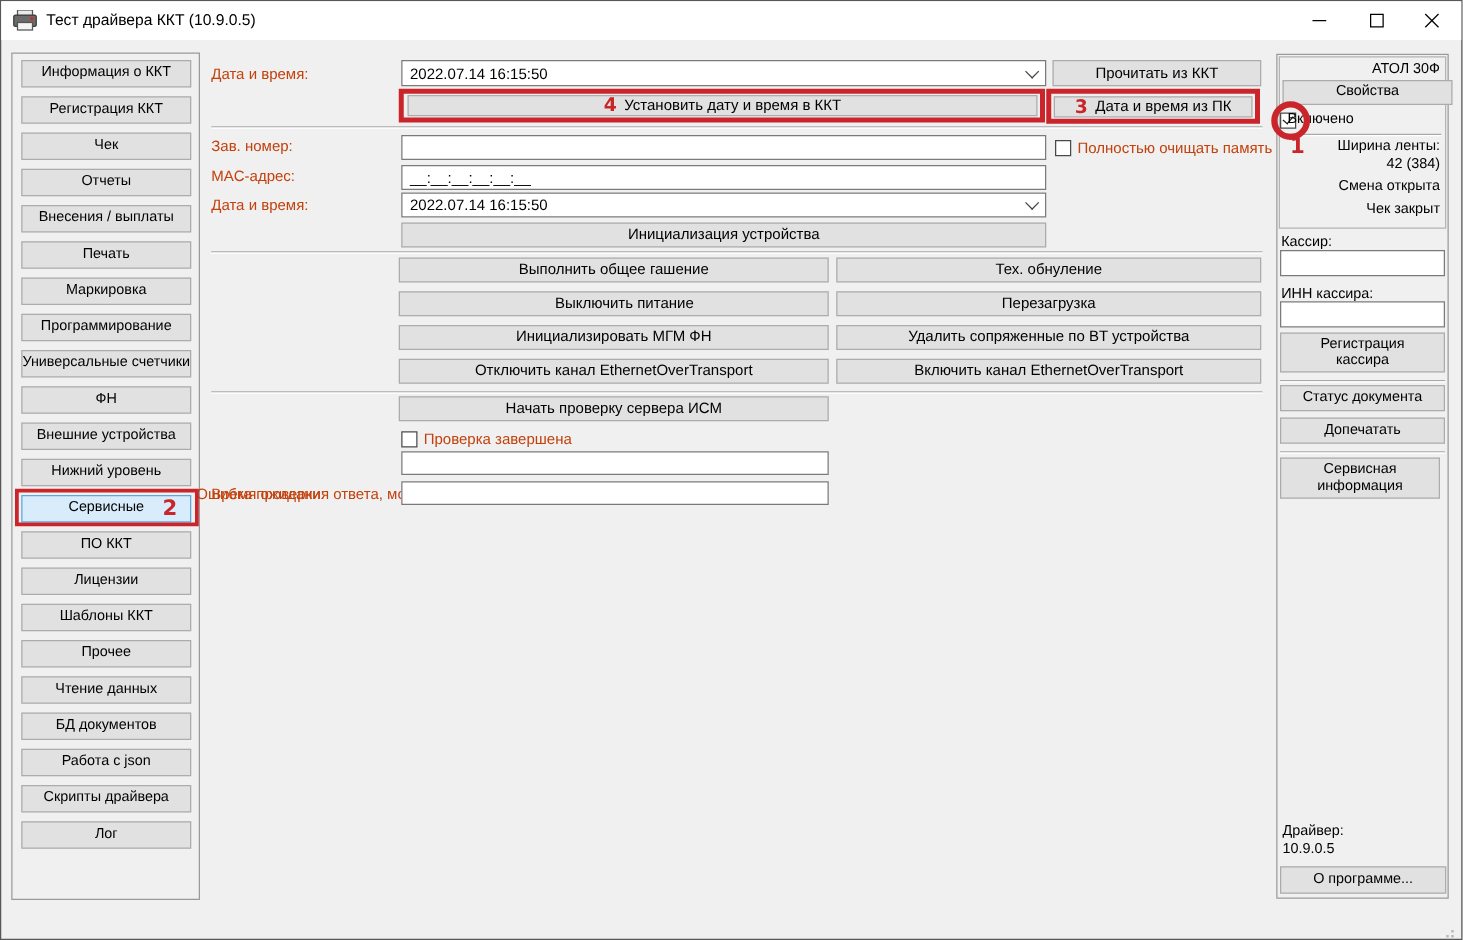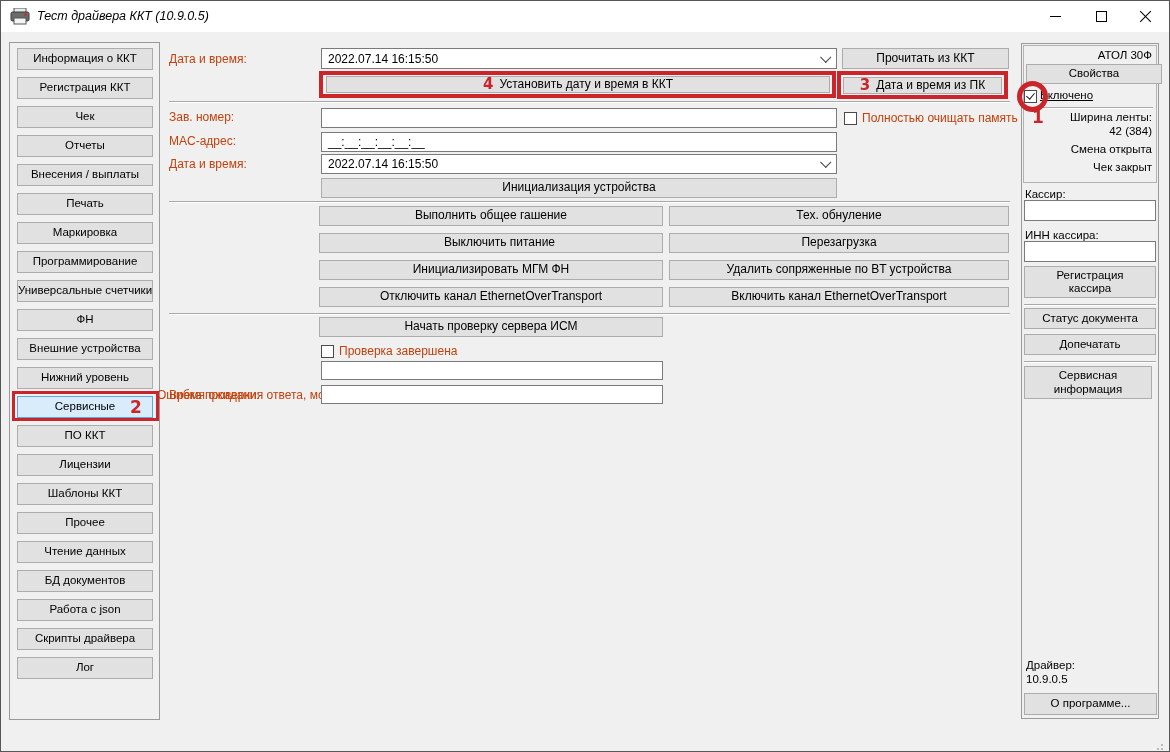--- a/index.html
+++ b/index.html
@@ -1,21 +1,21 @@
 <!DOCTYPE html>
 <html><head>
 <meta charset="utf-8">
 <style>
   html,body{margin:0;padding:0;}
   body{width:1170px;height:752px;position:relative;font-family:"Liberation Sans",sans-serif;
        background:#e8e8e8;overflow:hidden;-webkit-font-smoothing:antialiased;}
   .win{position:absolute;left:0;top:0;width:1170px;height:752px;background:#f0f0f0;
        border:1px solid #575757;box-sizing:border-box;}
   
-  .titlebar{position:absolute;left:0;top:0;width:1168px;height:31px;background:#ffffff;font-style:italic;}
+  .titlebar{position:absolute;left:0;top:0;width:1168px;height:31px;background:#ffffff;}
   .app-icon{position:absolute;left:9px;top:7px;width:20px;height:17px;}
   .title-text{position:absolute;left:36px;top:0;height:31px;line-height:31px;font-size:12.5px;color:#000;white-space:nowrap;}
   .tc{position:absolute;top:0;width:46px;height:31px;display:flex;align-items:center;justify-content:center;}
   .glyph-min{width:11px;height:1px;background:#000;}
   .glyph-max{width:9px;height:9px;border:1px solid #000;}
   .glyph-close{position:relative;width:13px;height:13px;}
   .glyph-close::before,.glyph-close::after{content:"";position:absolute;left:-1px;top:6px;width:15px;height:1px;background:#000;}
   .glyph-close::before{transform:rotate(45deg);}
   .glyph-close::after{transform:rotate(-45deg);}
   
@@ -158,21 +158,21 @@
   <div class="lbl" style="left:156px;top:363px;margin-top:24px;">Ошибка проверки:</div>
   <div class="input" style="left:320px;top:360px;width:342px;height:19px;"></div>
   <div class="lbl" style="left:168px;top:387px;">Время ожидания ответа, мс:</div>
   <div class="input" style="left:320px;top:384px;width:342px;height:19px;"></div>
 
   <div class="rp">
     <div class="gbox"></div>
     <div class="rlbl" style="top:5px;">АТОЛ 30Ф</div>
     <div class="btn" style="left:4px;top:20px;width:136px;height:20px;">Свойства</div>
     <span class="cb checked" style="left:2px;top:46px;"></span>
-    <div class="llbl" style="left:18px;top:45px;text-decoration:underline;">Включено</div>
+    <div class="llbl" style="left:8px;top:45px;">Включено</div>
     <div class="sep" style="left:3px;top:63px;width:128px;"></div>
     <div class="rlbl" style="top:67px;">Ширина ленты:</div>
     <div class="rlbl" style="top:81px;">42 (384)</div>
     <div class="rlbl" style="top:99px;">Смена открыта</div>
     <div class="rlbl" style="top:117px;">Чек закрыт</div>
 
     <div class="llbl" style="left:3px;top:144px;">Кассир:</div>
     <div class="input" style="left:2px;top:156px;width:132px;height:21px;"></div>
     <div class="llbl" style="left:3px;top:185px;">ИНН кассира:</div>
     <div class="input" style="left:2px;top:197px;width:132px;height:21px;"></div>

